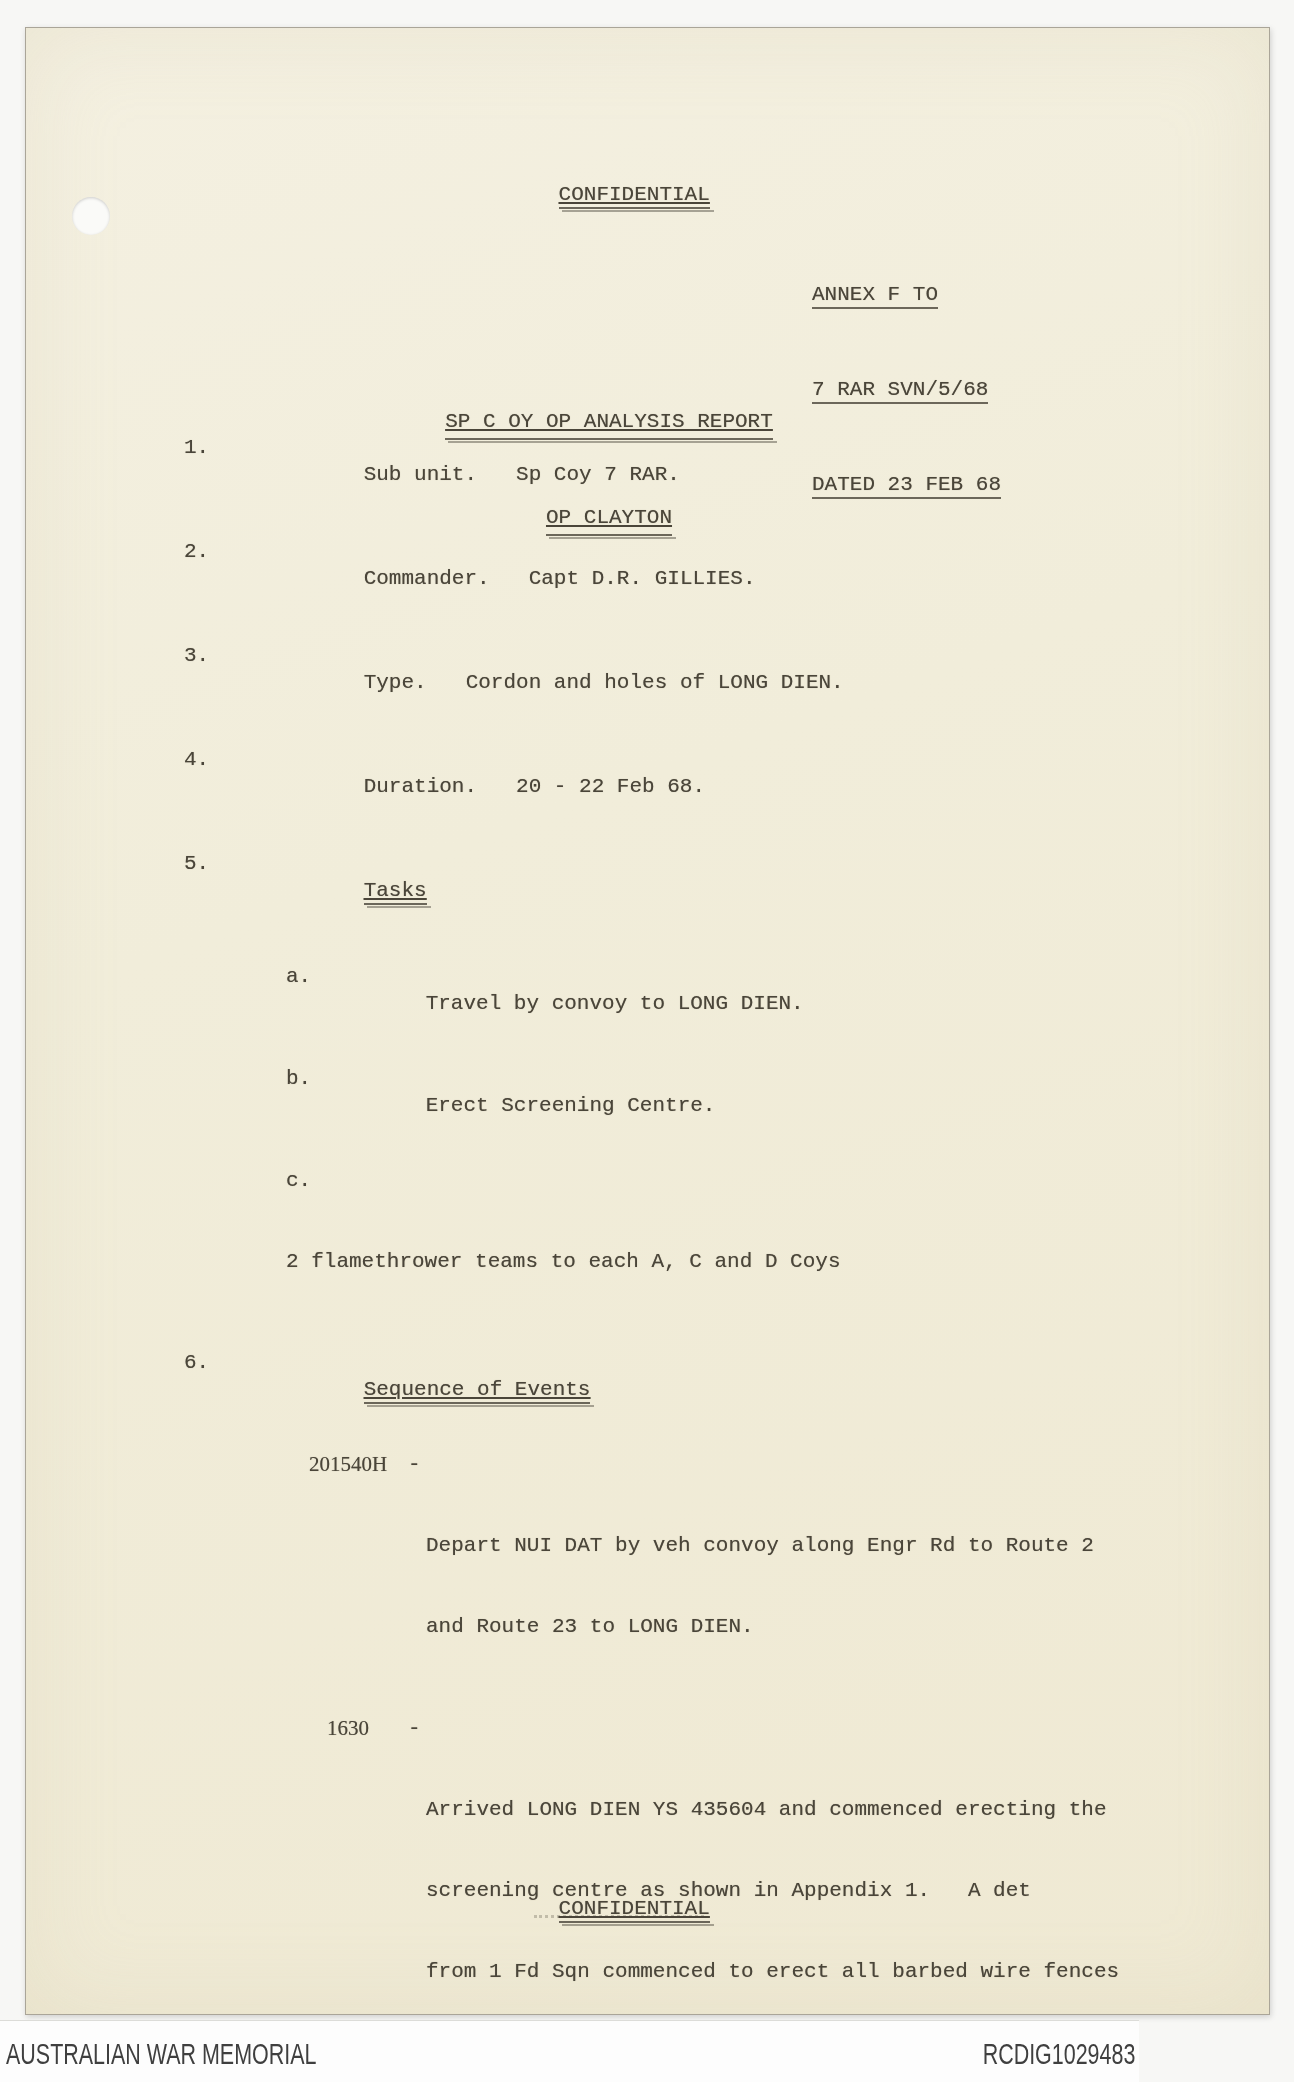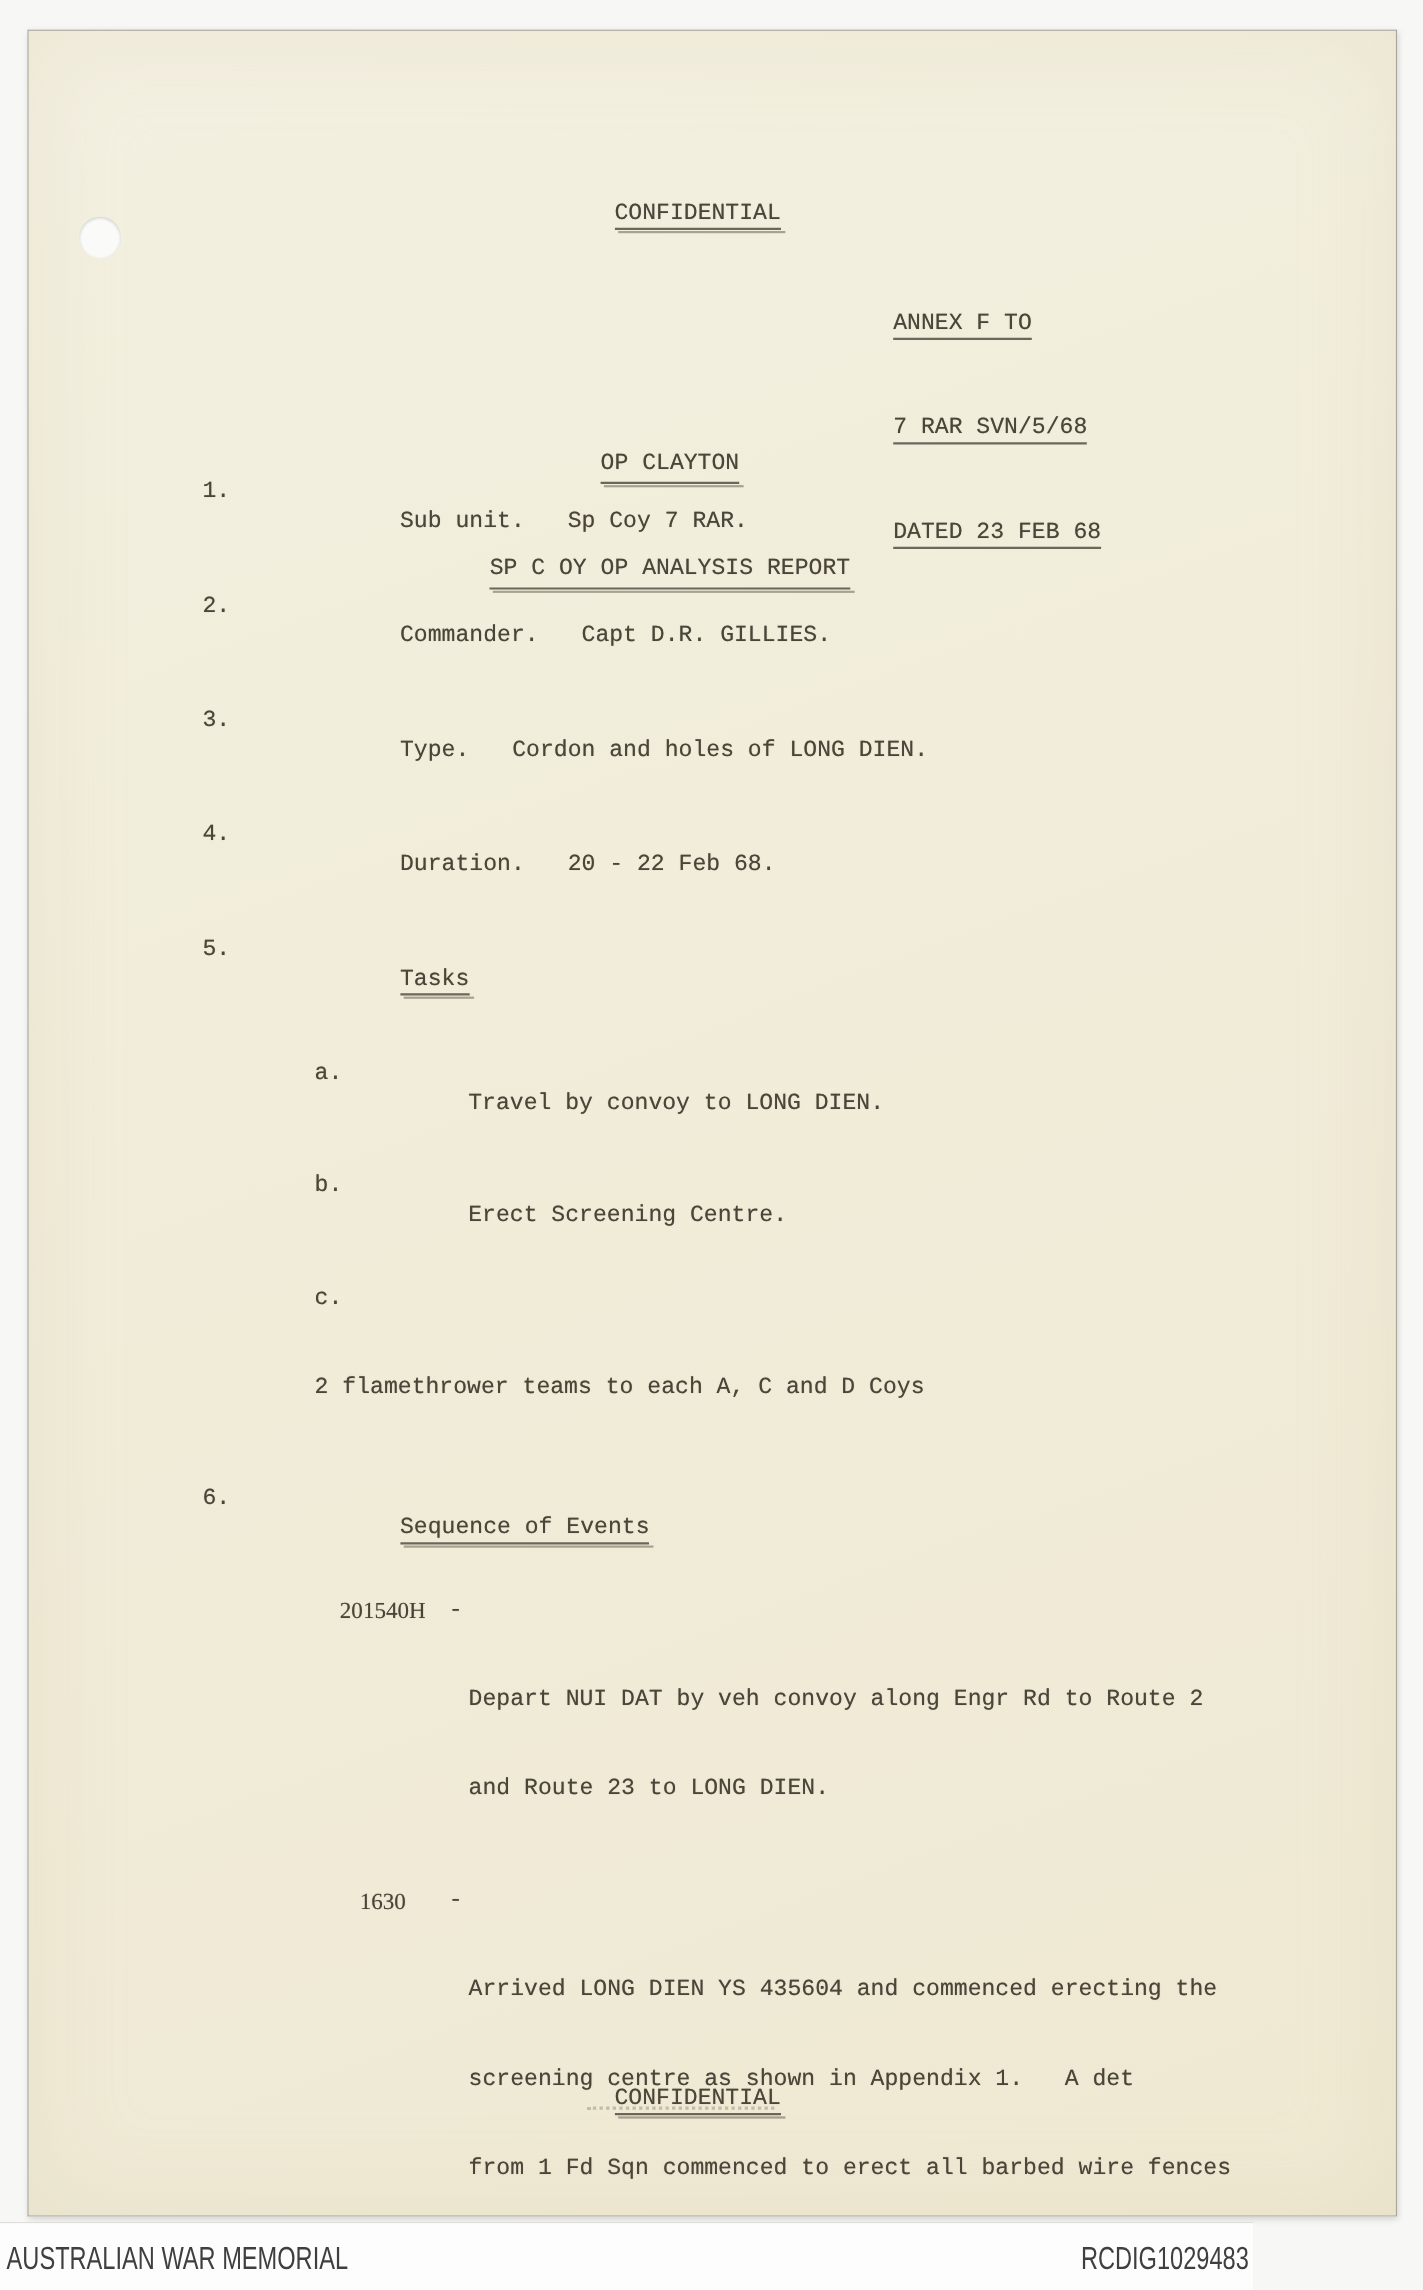--- a/index.html
+++ b/index.html
@@ -20,21 +20,21 @@
     font-size:21px;
     line-height:27px;
     text-shadow:0 0 .7px rgba(74,69,57,.55);
   }
   .punch{
     position:absolute;left:46px;top:169px;width:38px;height:38px;border-radius:50%;
     background:#fafaf8;box-shadow:inset 0 1px 3px rgba(0,0,0,.18);
   }
   
   .u{border-bottom:2px solid rgba(74,69,57,.8);padding-bottom:1px;}
-  .uu{position:relative;border-bottom:2px solid rgba(74,69,57,.8);padding-bottom:1px;}
+  .uu{position:relative;border-bottom:2px solid rgba(74,69,57,.8);padding-bottom:1px;text-decoration:underline;}
   .uu::after{
     content:"";position:absolute;left:3px;right:-4px;bottom:-5px;height:2px;
     background:rgba(74,69,57,.45);
   }
   .center-line{position:absolute;left:0;width:1166px;text-align:center;white-space:pre;}
   .conf-top{top:126px;}
   .annex{position:absolute;left:786px;top:189px;line-height:31px;white-space:pre;}
   .annex div{margin-bottom:2px;}
   .title-block{top:319px;line-height:30px;}
   .title-block .tl{display:block;margin-bottom:3px;}
@@ -79,22 +79,22 @@
     <span class="uu">CONFIDENTIAL</span>
   </div>
 
   <div class="annex">
     <div><span class="u">ANNEX F TO</span></div>
     <div><span class="u">7 RAR SVN/5/68</span></div>
     <div><span class="u">DATED 23 FEB 68</span></div>
   </div>
 
   <div class="center-line title-block">
+    <span class="tl"><span class="uu">SP C OY OP ANALYSIS REPORT</span></span>
     <span class="tl"><span class="uu">OP CLAYTON</span></span>
-    <span class="tl"><span class="uu">SP C OY OP ANALYSIS REPORT</span></span>
   </div>
 
   <div class="content">
 
     <div class="item">
       <span class="num">1.</span><span class="lbl">Sub unit.</span><span class="val">Sp Coy 7 RAR.</span>
     </div>
     <div class="item">
       <span class="num">2.</span><span class="lbl">Commander.</span><span class="val">Capt D.R. GILLIES.</span>
     </div>

